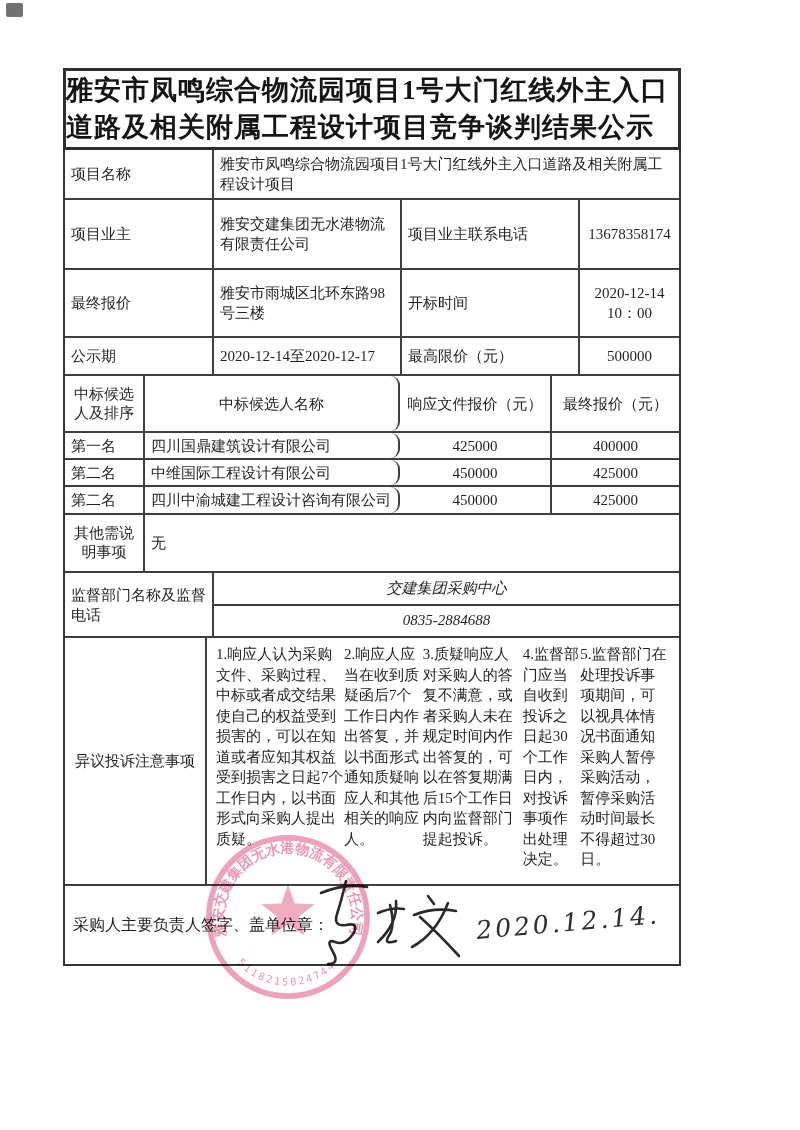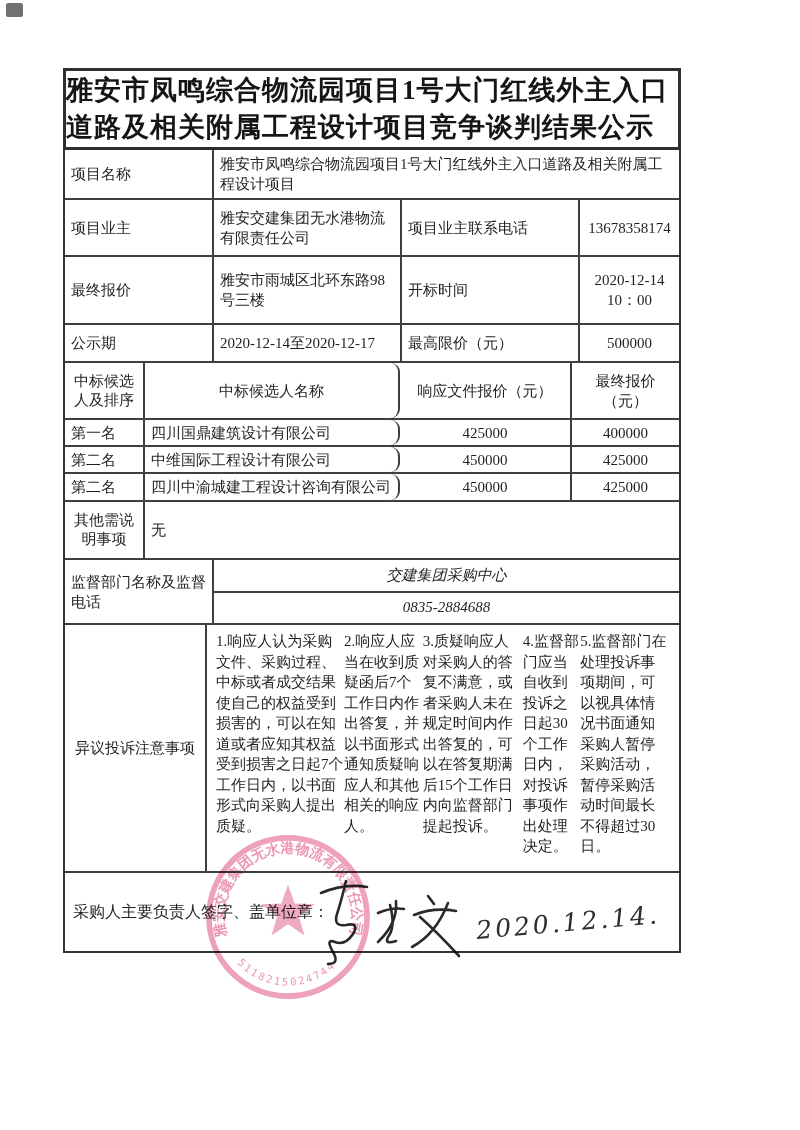--- a/index.html
+++ b/index.html
@@ -16,31 +16,31 @@
     background:#fff;
   }
   .grid{box-sizing:border-box;border-left:2.5px solid #343434;border-right:2.5px solid #343434;border-bottom:2.5px solid #343434;}
   .row{display:flex;border-bottom:2px solid #3f3f3f;box-sizing:border-box;font-size:15px;}
   .row:last-child{border-bottom:none;}
   .cell{box-sizing:border-box;border-right:2px solid #3f3f3f;display:flex;align-items:center;padding:2px 6px;line-height:20px;}
   .cell:last-child{border-right:none;}
   .c-center{justify-content:center;text-align:center;padding:2px 2px;}
   .narrowlabel{width:4em;text-align:center;line-height:19px;}
   
-  .h-project{height:50px;} .h-owner{height:57px;justify-content:flex-end;} .h-open{height:68px;} .h-pub{height:38px;}
+  .h-project{height:50px;} .h-owner{height:70px;justify-content:flex-end;} .h-open{height:68px;} .h-pub{height:38px;}
   .h-chead{height:57px;} .h-cand1{height:27px;} .h-cand2{height:27px;} .h-cand3{height:28px;}
   .h-other{height:58px;} .h-sup{height:65px;} .h-obj{height:248px;} .h-sig{height:78px;}
   
   .w-label{width:149px;flex:none;}
   .w-col2{width:188px;flex:none;}
   .w-col3{width:178px;flex:none;}
   .w-rest{flex:1;}
   .w-rank{width:80px;flex:none;}
   .w-cname{width:255px;flex:none;border-radius:9px;}
-  .w-cresp{width:172px;flex:none;text-align:center;}
+  .w-cresp{width:152px;flex:none;text-align:center;}
   .w-objlabel{width:142px;flex:none;justify-content:center;text-align:center;}
   .sup-right{flex:1;display:flex;flex-direction:column;font-style:italic;}
   .sup-sub{flex:1;display:flex;align-items:center;justify-content:center;box-sizing:border-box;}
   .sup-sub:first-child{border-bottom:2px solid #3f3f3f;}
   .obj-content{flex:1;display:flex;flex-direction:row;justify-content:center;padding:6px 9px;font-size:15px;line-height:20.5px;}
   .obj-content div{margin:0;}
   .sig-cell{display:flex;align-items:center;padding-left:8px;font-size:16px;}
   .two-line{display:flex;flex-direction:column;text-align:center;width:100%;line-height:20px;}
   
   .seal{position:absolute;left:184px;top:813px;mix-blend-mode:multiply;opacity:.9;}

